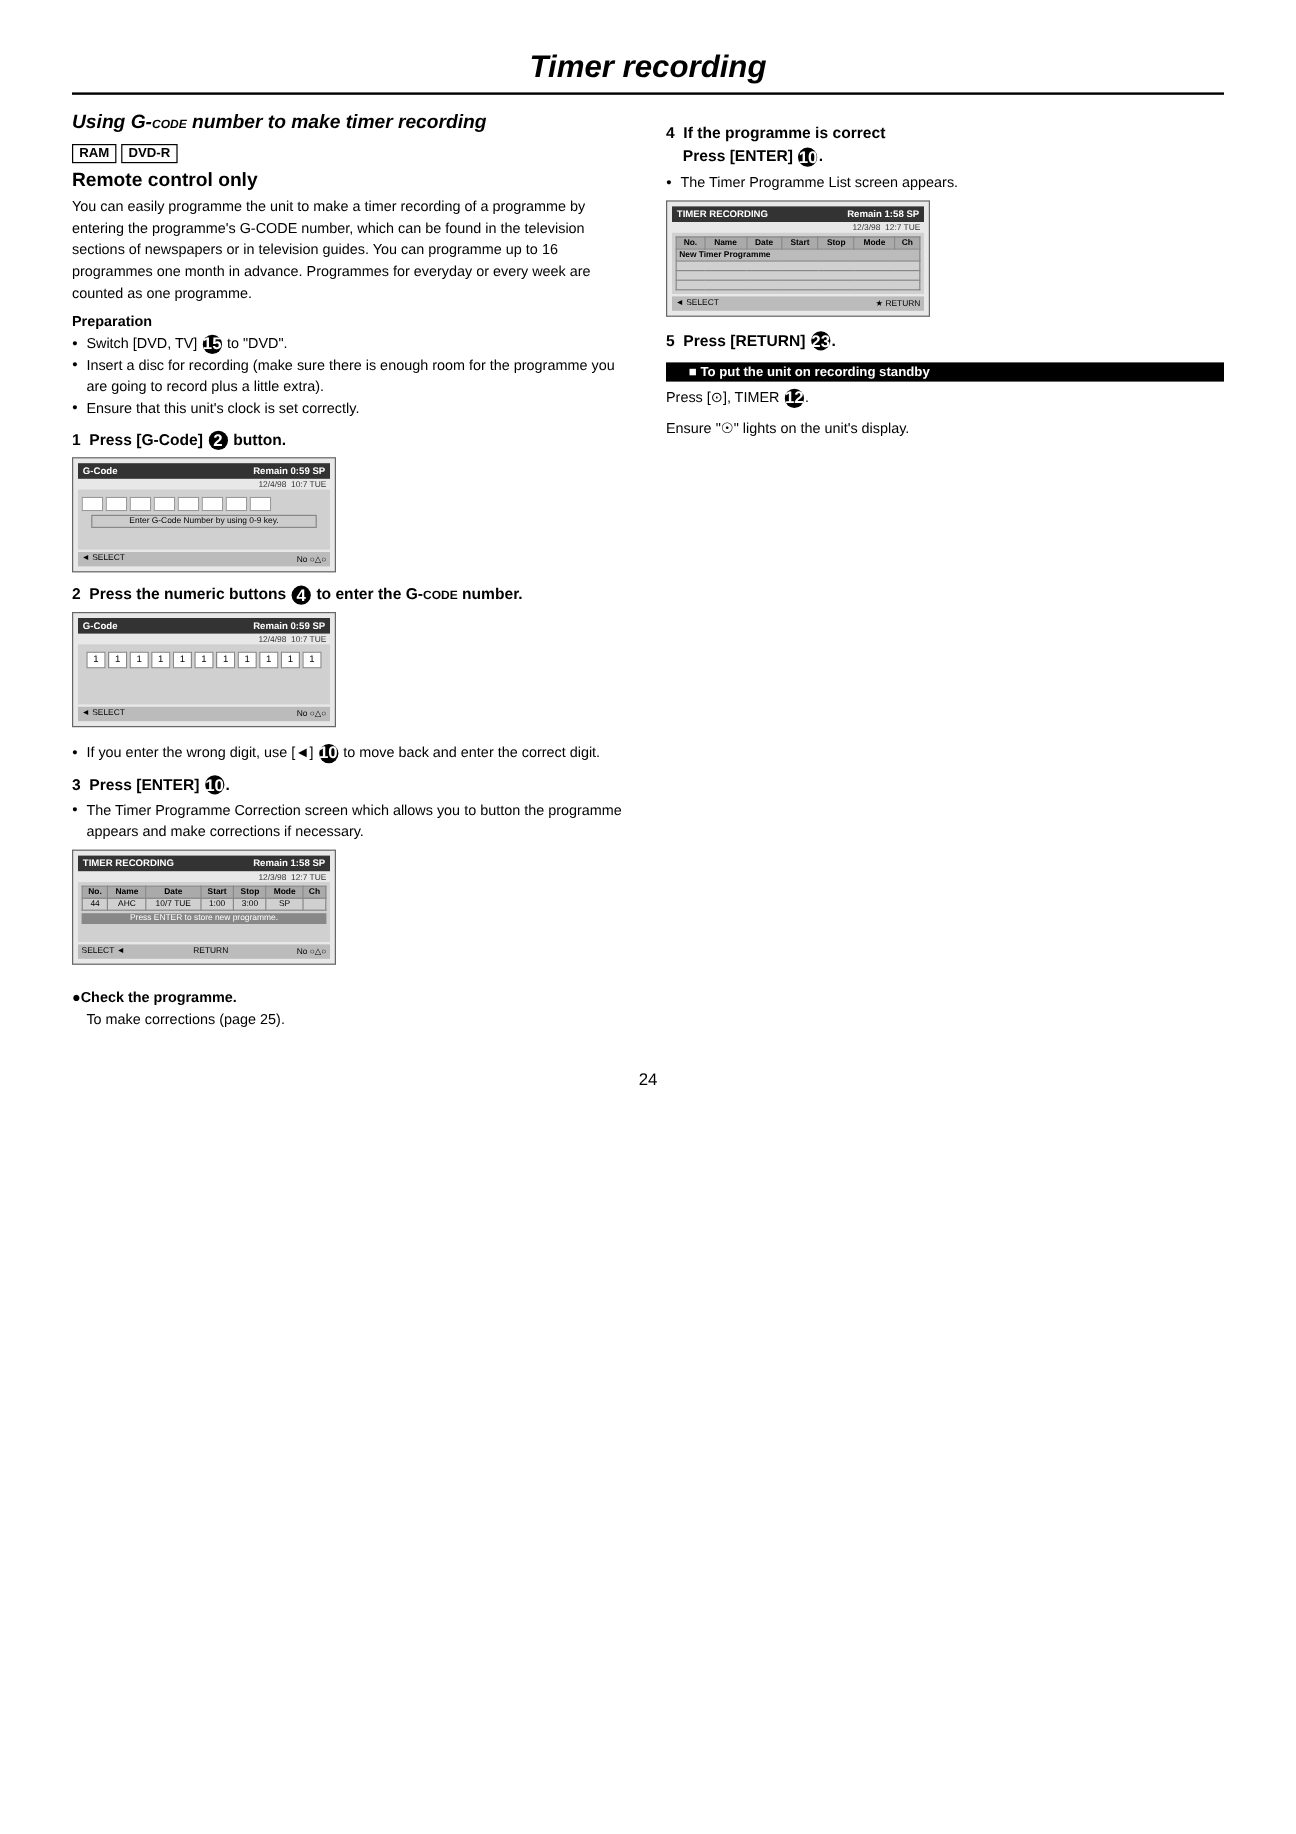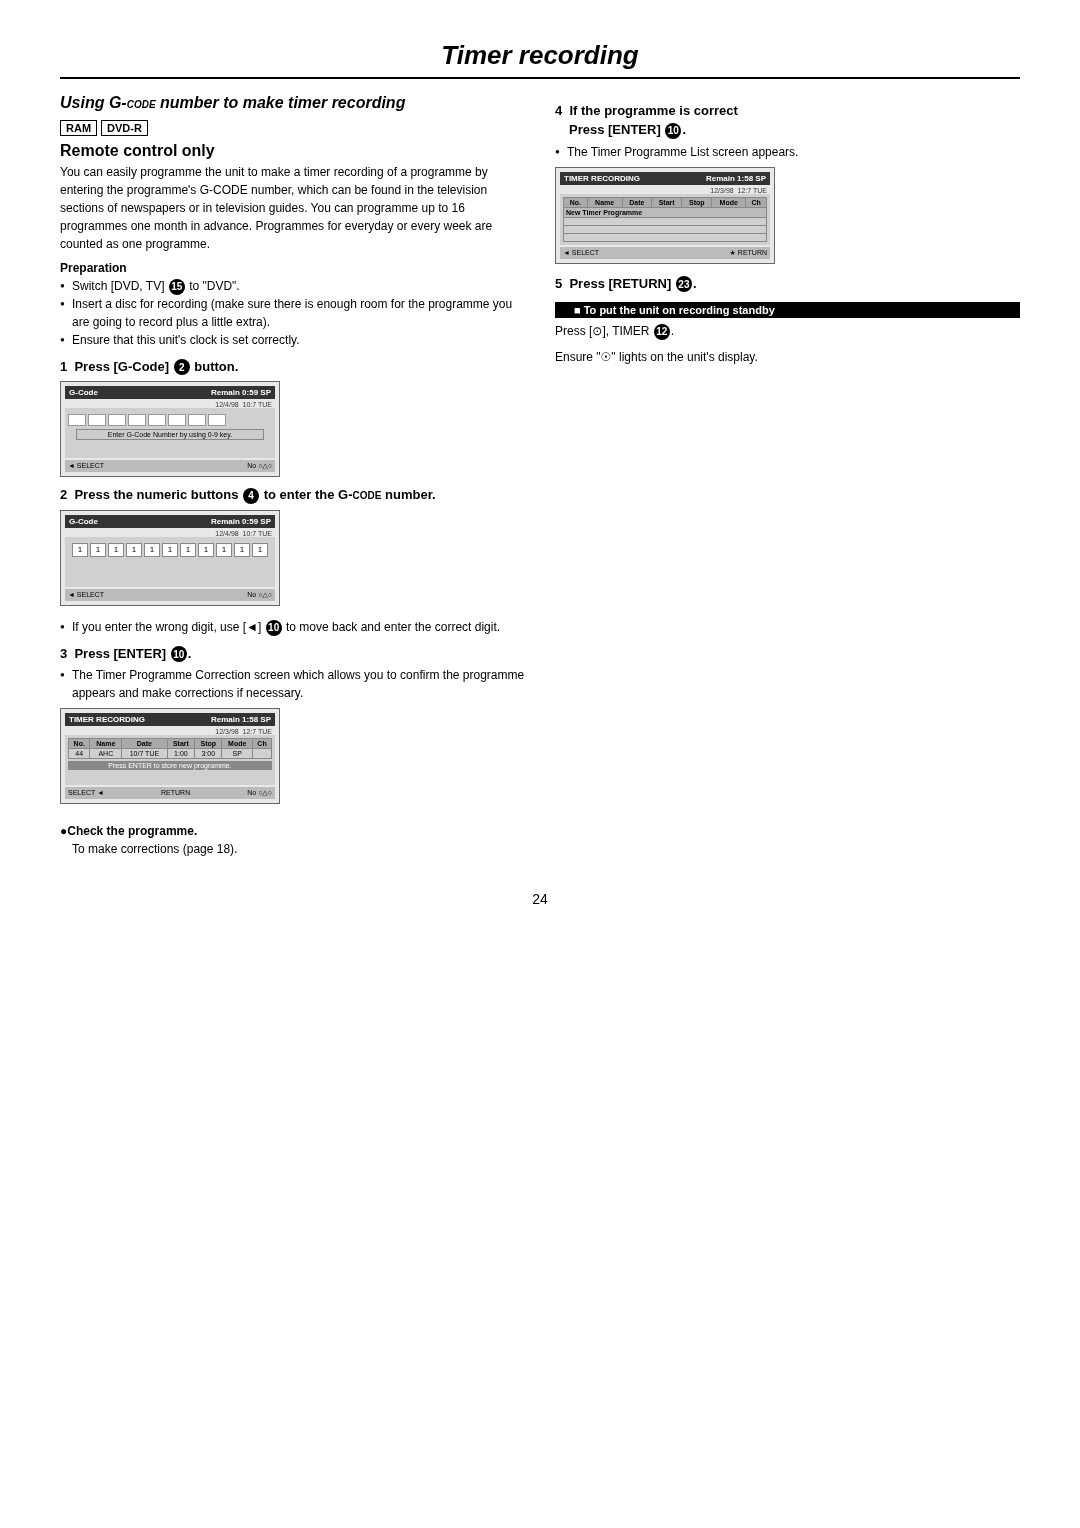--- a/index.html
+++ b/index.html
@@ -105,21 +105,21 @@
     
     .circled {
       display: inline-flex;
       align-items: center;
       justify-content: center;
       width: 16px;
       height: 16px;
       border-radius: 50%;
       background: #000;
       color: #fff;
-      font-size: 10px;
+      font-size: 14px;
       font-weight: bold;
       vertical-align: middle;
       margin: 0 1px;
     }
     
     .screen-mockup {
       border: 1px solid #666;
       background: #e8e8e8;
       margin: 6px 0;
       padding: 4px;
@@ -324,21 +324,21 @@
 
       <div class="bullet-item">
         If you enter the wrong digit, use [◄] <span class="circled">10</span> to move back and enter the correct digit.
       </div>
 
       <div class="step-heading">
         3&nbsp;&nbsp;Press [ENTER] <span class="circled">10</span>.
       </div>
 
       <div class="bullet-item">
-        The Timer Programme Correction screen which allows you to confirm the programme appears and make corrections if necessary.
+        The Timer Programme Correction screen which allows you to button the programme appears and make corrections if necessary.
       </div>
 
       <div class="screen-mockup" style="width:220px;">
         <div class="screen-title-bar">
           <span>TIMER RECORDING</span>
           <span>Remain 1:58 SP</span>
         </div>
         <div style="font-size:7px;text-align:right;padding-right:3px;color:#333;">12/3/98&nbsp;&nbsp;12:7 TUE</div>
         <div class="screen-body">
           <table class="mini-table">
@@ -366,21 +366,21 @@
           <div style="background:#888;color:#fff;font-size:7px;text-align:center;margin:2px 0;padding:1px;">Press ENTER to store new programme.</div>
         </div>
         <div class="screen-bottom-bar">
           <span>SELECT ◄</span>
           <span>RETURN</span>
           <span>No ○△○</span>
         </div>
       </div>
 
       <div class="check-label">●Check the programme.</div>
-      <div class="step-sub" style="padding-left:12px;">To make corrections (page 18).</div>
+      <div class="step-sub" style="padding-left:12px;">To make corrections (page 25).</div>
 
     </div>
 
     <div class="col-right">
 
       <div class="step-right">
         <div class="step-heading">
           <span>4&nbsp;&nbsp;</span><span>If the programme is correct</span>
         </div>
         <div style="font-size:13px;font-weight:bold;padding-left:14px;margin-bottom:4px;">

